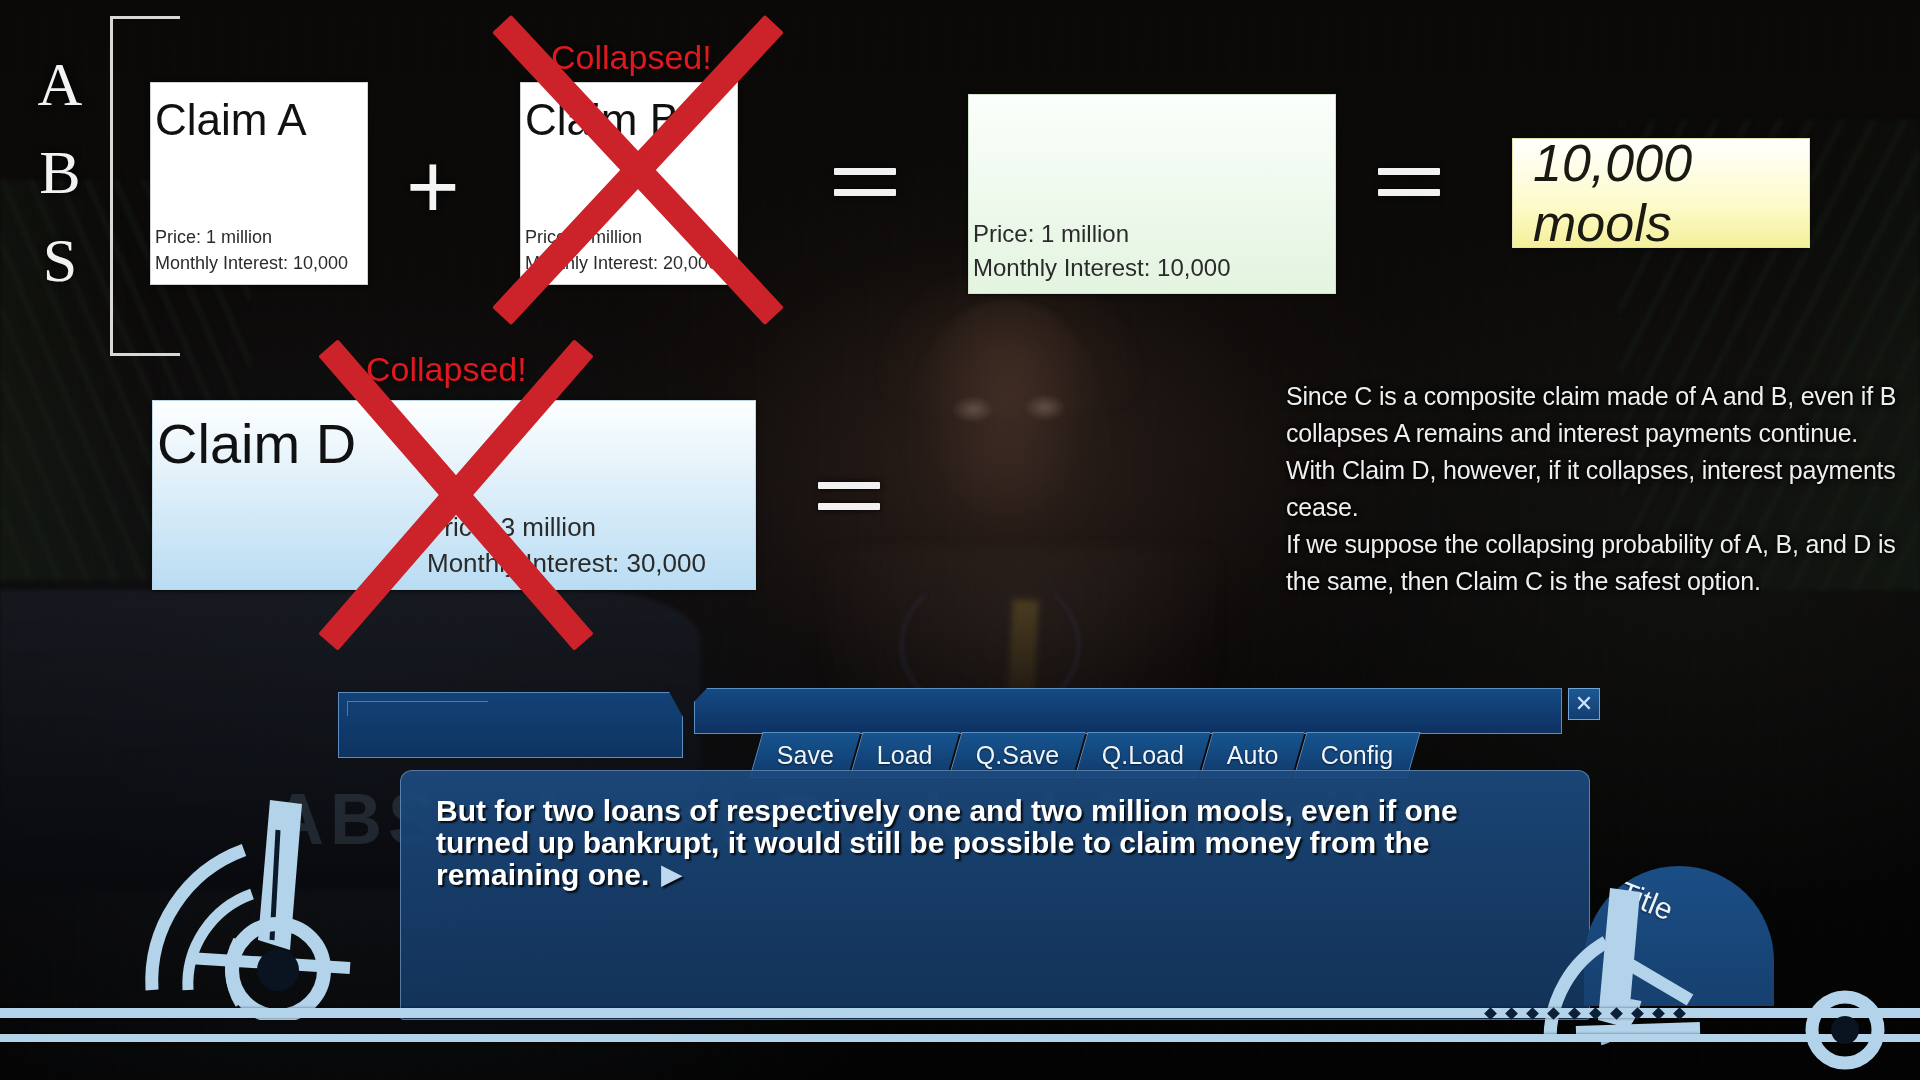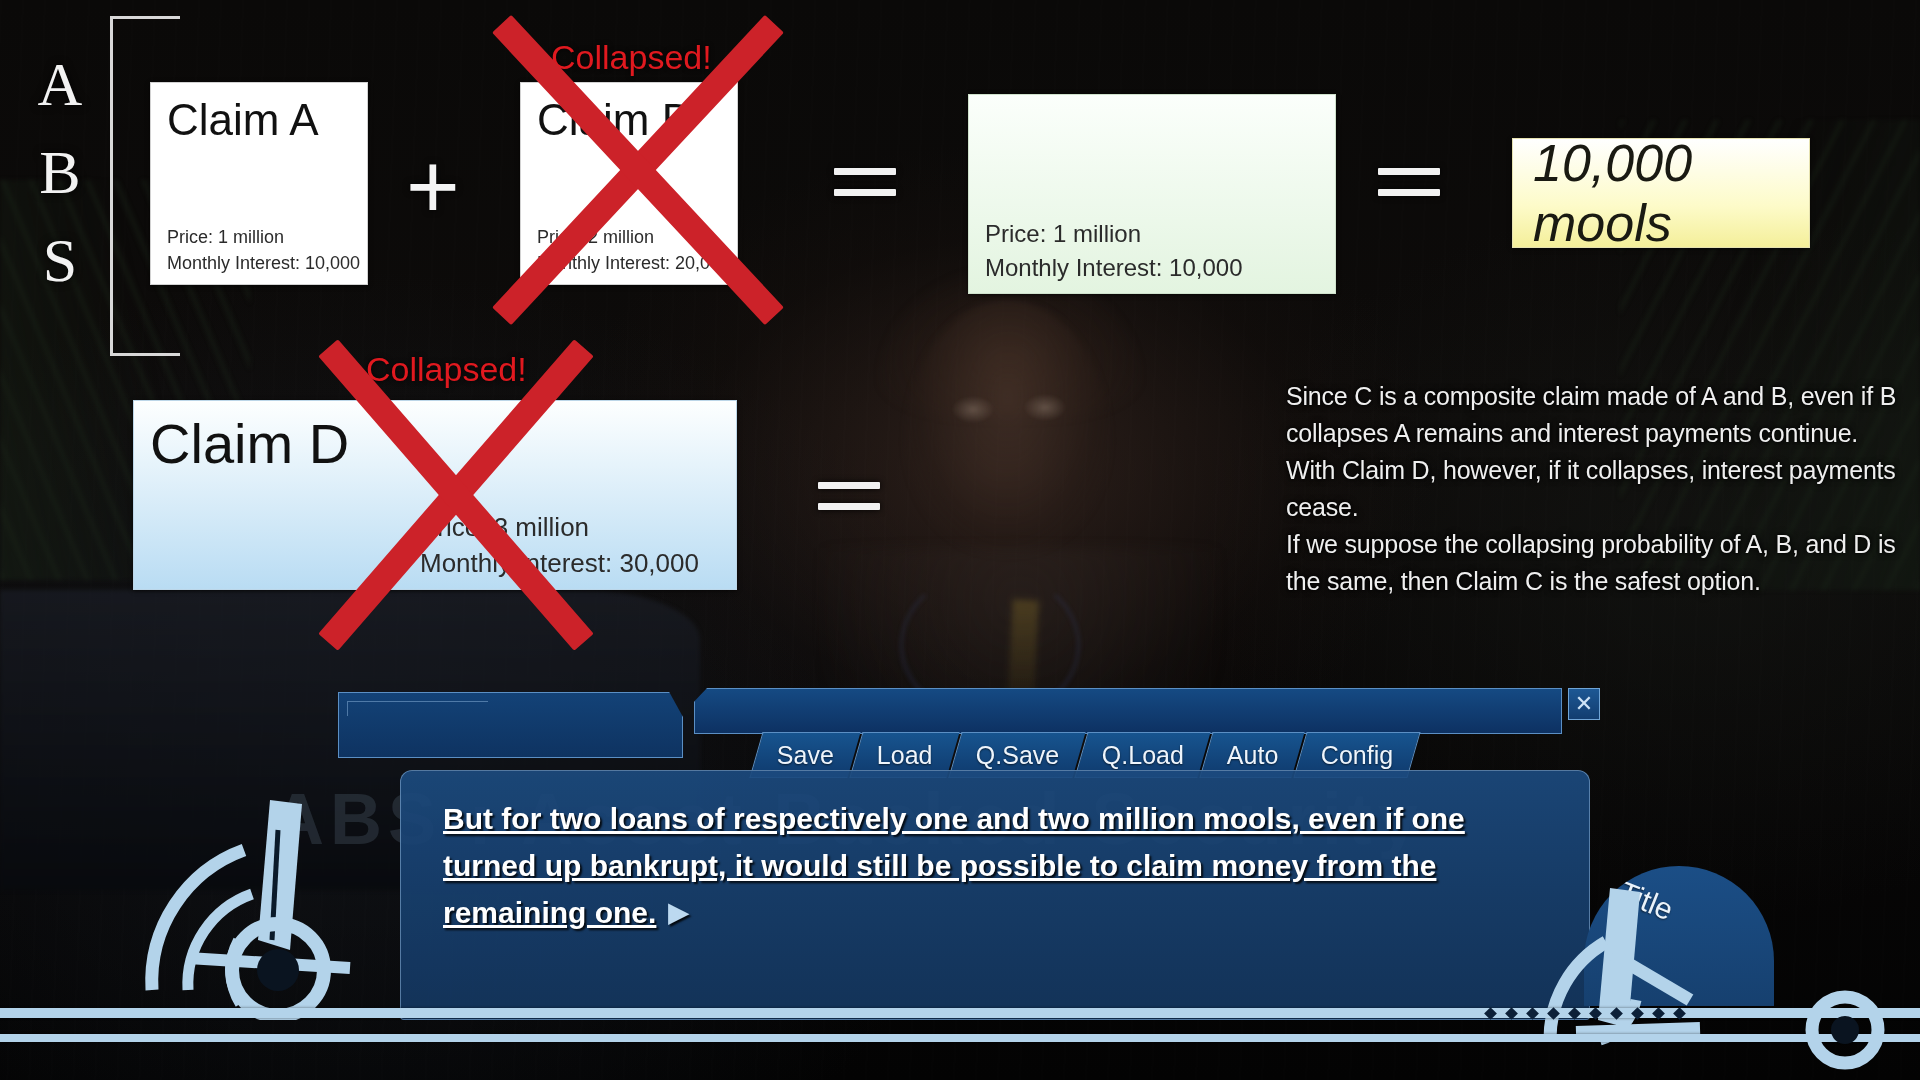--- a/index.html
+++ b/index.html
@@ -103,38 +103,38 @@
     font-size: 36px; color: #f3f3f3; letter-spacing: .1px;
     text-shadow: 0 0 7px rgba(0,0,0,.9);
     white-space: nowrap;
   }
 
   .claim-box {
     position: absolute;
     background: #ffffff;
     border: 1px solid #d2d2d2;
     box-shadow: 0 1px 4px rgba(0,0,0,.6);
-    padding: 10px 12px 8px 16px;
+    padding: 10px 12px 8px 4px;
     display: flex; flex-direction: column;
   }
   .claim-name { color: #111; font-size: 44px; line-height: 54px; font-weight: 400; }
   .claim-lines { margin-top: auto; }
   .claim-line { color: #2b2b2b; font-size: 18px; line-height: 26px; white-space: nowrap; }
 
   #claim-a { left: 150px; top: 82px; width: 218px; height: 203px; }
   #claim-b { left: 520px; top: 82px; width: 218px; height: 203px; }
   #claim-c {
     left: 968px; top: 94px; width: 368px; height: 200px;
     background: linear-gradient(180deg,#fbfffb 0%, #e3f4e0 100%);
     border-color: #cfe2cc;
   }
   #claim-c .claim-name { font-size: 52px; line-height: 62px; }
   #claim-c .claim-line { font-size: 24px; line-height: 34px; }
   #claim-d {
-    left: 133px; top: 400px; width: 604px; height: 190px;
+    left: 152px; top: 400px; width: 604px; height: 190px;
     background: linear-gradient(180deg,#fdffff 0%, #b9dcf3 100%);
     border-color: #bcd6e8;
     justify-content: space-between;
   }
   #claim-d .claim-name { font-size: 56px; line-height: 66px; }
   #claim-d .claim-lines { padding-left: 270px; }
   #claim-d .claim-line { font-size: 26px; line-height: 36px; }
 
   .result-box {
     position: absolute;
@@ -240,24 +240,23 @@
     text-shadow: 0 1px 2px rgba(0,0,0,.6); white-space: nowrap;
   }
 
   .dialogue-box {
     position: absolute; left: 400px; top: 770px; width: 1190px; height: 250px;
     background: linear-gradient(180deg, rgba(28,74,126,0.93) 0%, rgba(23,62,107,0.93) 55%, rgba(20,54,94,0.93) 100%);
     border: 1px solid rgba(140,180,220,.55);
     border-radius: 12px 12px 4px 4px;
   }
   .dialogue-text {
-    position: absolute; left: 42px; top: 24px; width: 1115px;
-    color: #ffffff; font-size: 30px; font-weight: 700; line-height: 47px;
+    position: absolute; left: 35px; top: 24px; width: 1115px;
+    color: #ffffff; font-size: 30px; font-weight: 700; line-height: 32px;
     text-shadow: 2px 2px 2px rgba(0,0,0,.85);
-    text-decoration: underline;
   }
   .dlg-cursor {
     display: inline-block; margin-left: 12px;
     color: #bcd9f0; font-size: 26px; transform: translateY(-2px);
   }
 
   
   .deco-line {
     position: absolute; left: 0; width: 1920px; height: 10px;
     background: #b3d3ea; box-shadow: 0 0 3px rgba(0,0,0,.5);

